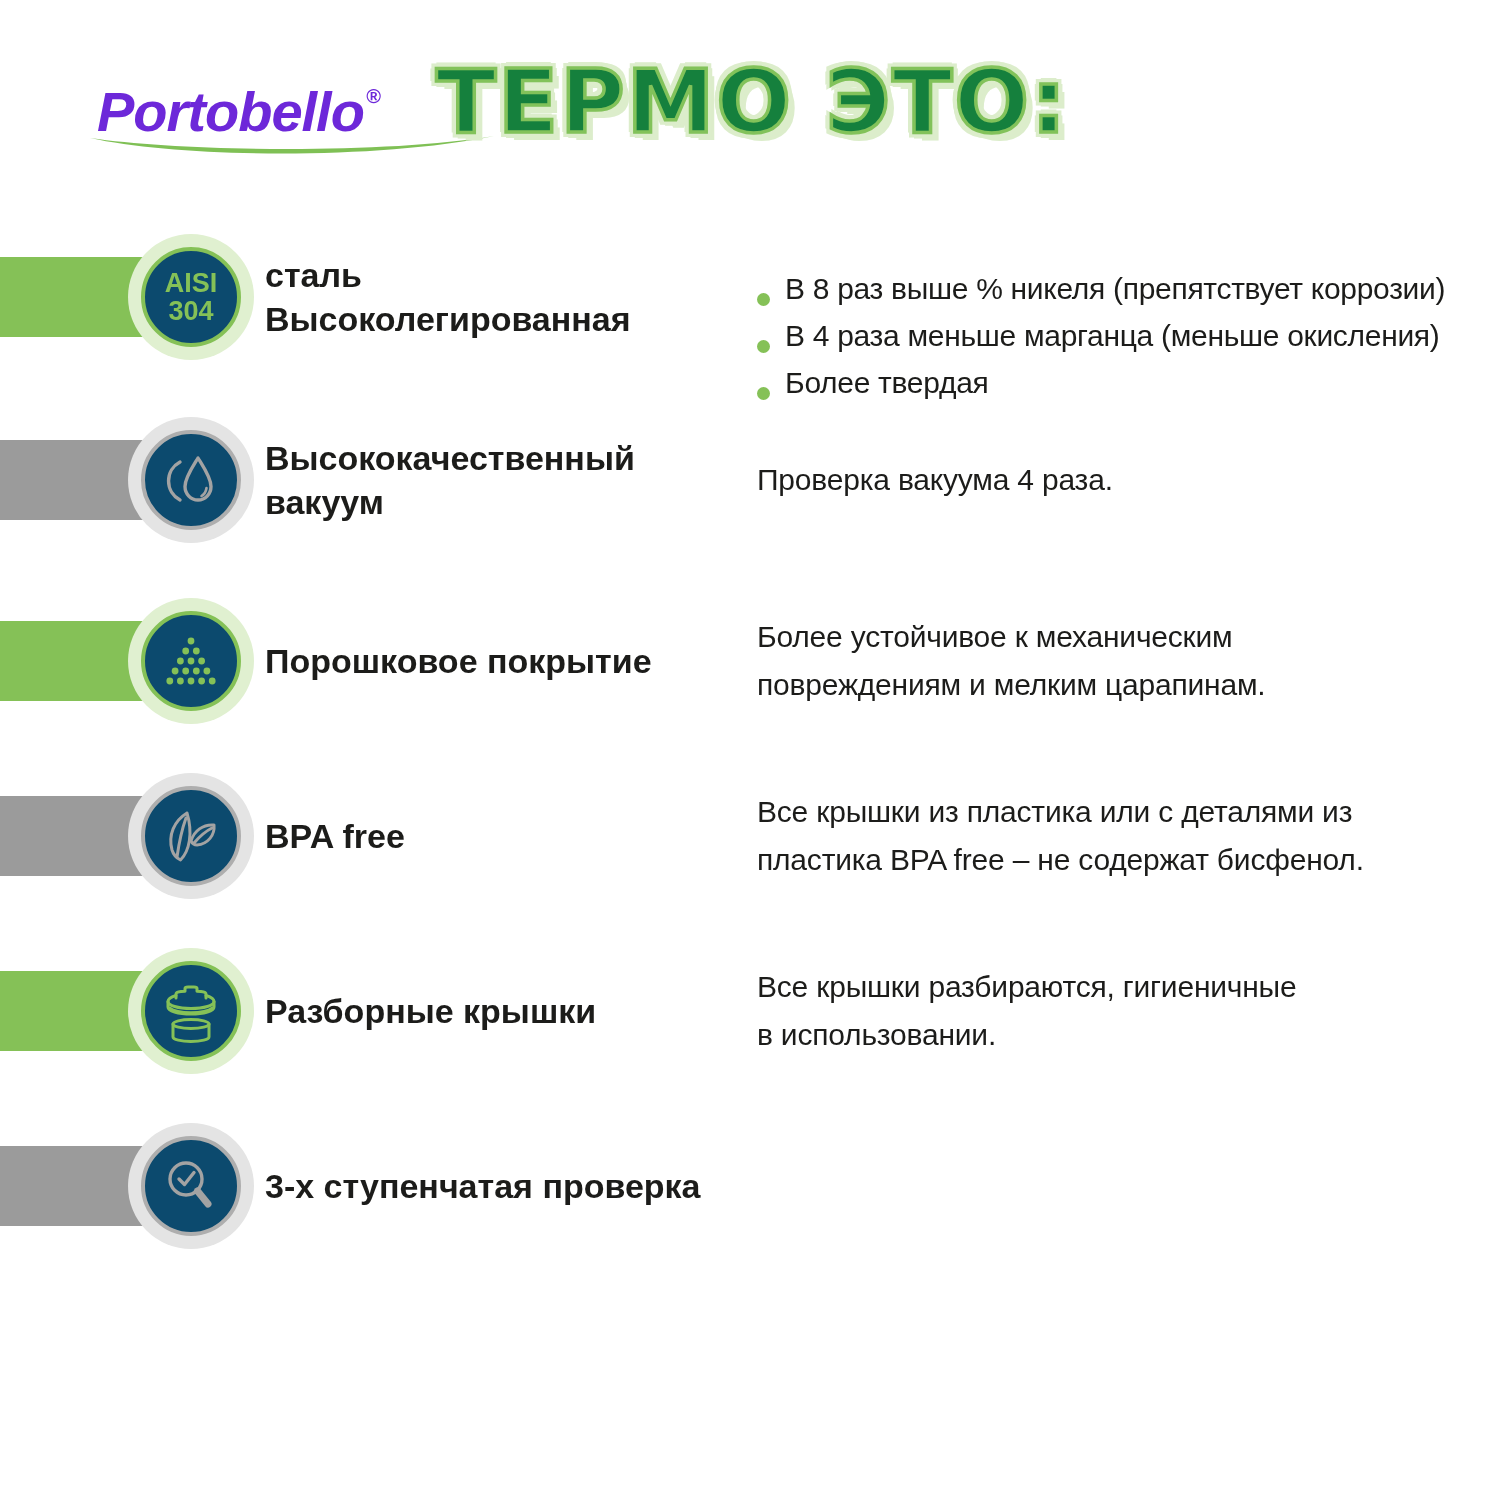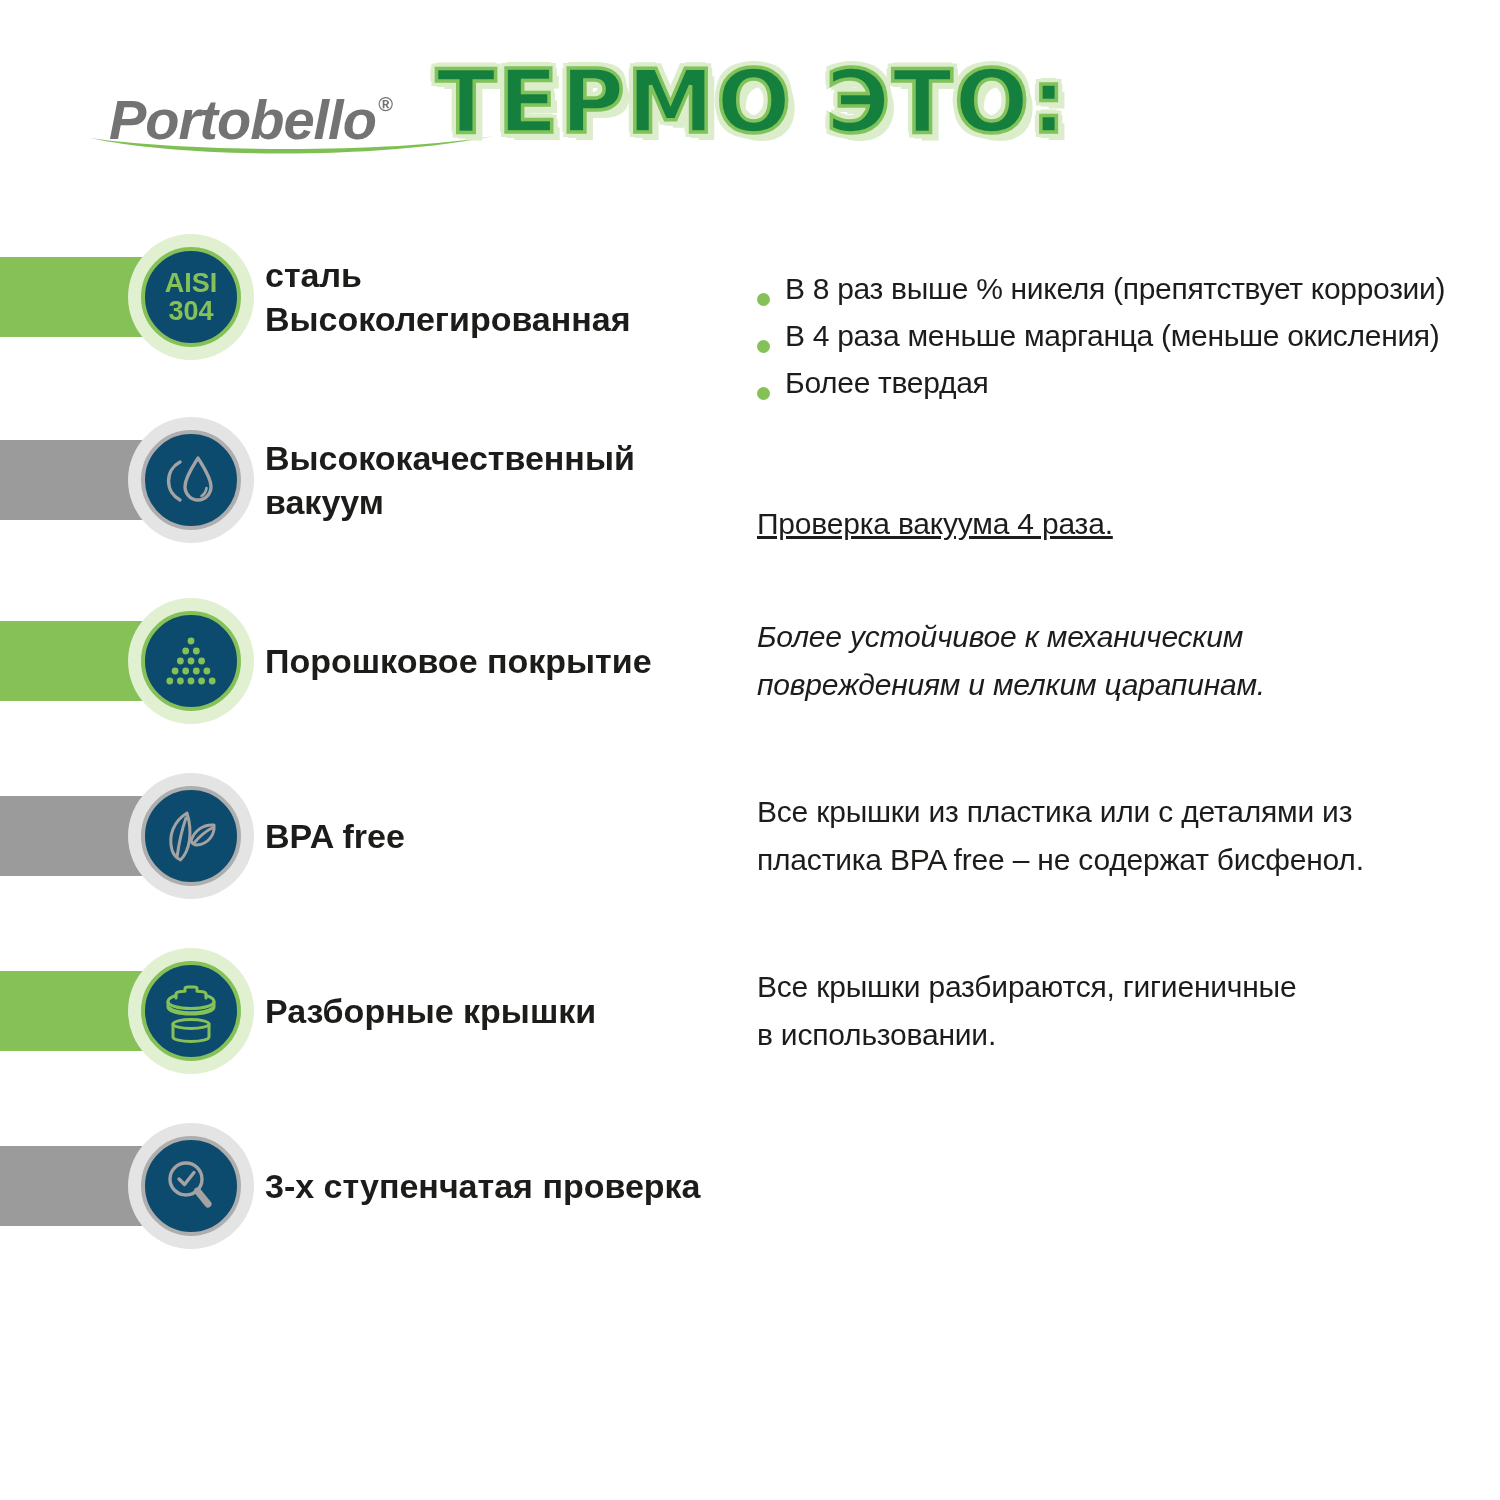--- a/index.html
+++ b/index.html
@@ -2,23 +2,23 @@
 <html><head>
 <meta charset="utf-8">
 <style>
   html,body{margin:0;padding:0;}
   body{
     width:1500px;height:1500px;background:#ffffff;position:relative;
     font-family:"Liberation Sans", sans-serif;color:#1c1c1a;overflow:hidden;
   }
   
   .brand{
-    position:absolute;left:109px;top:66px;
-    font-style:italic;font-weight:700;font-size:56px;line-height:76px;
-    color:#737373;letter-spacing:-1px;white-space:nowrap;
+    position:absolute;left:97px;top:66px;
+    font-style:italic;font-weight:700;font-size:56px;line-height:60px;
+    color:#6d28d9;letter-spacing:-1px;white-space:nowrap;
   }
   .brand sup{font-size:20px;vertical-align:28px;margin-left:2px;}
   .brand-swoosh{position:absolute;left:86px;top:128px;}
   .hero-title{
     position:absolute;left:436px;top:52px;margin:0;
     font-family:"DejaVu Sans","Liberation Sans",sans-serif;
     font-weight:700;font-size:88px;line-height:100px;letter-spacing:2px;
     color:#15803d;white-space:nowrap;
     -webkit-text-stroke:3.5px #82c25a;
     text-shadow:
@@ -61,22 +61,22 @@
   .bullets li{
     height:47px;display:flex;align-items:flex-end;gap:15px;
     font-size:30px;letter-spacing:-0.3px;white-space:nowrap;
   }
   .bullet-dot{width:13px;height:13px;border-radius:50%;background:#85c157;flex:0 0 13px;}
   .desc{
     position:absolute;left:757px;margin:0;font-size:30px;line-height:48px;
     letter-spacing:-0.2px;z-index:3;
   }
   .desc span{display:block;white-space:nowrap;}
-  .f2 .desc{top:500px;text-decoration:underline;}
-  .f3 .desc{top:613px;font-style:italic;}
+  .f2 .desc{top:456px;}
+  .f3 .desc{top:613px;}
   .f4 .desc{top:788px;}
   .f5 .desc{top:963px;}
 </style>
 </head>
 <body>
 
 <div class="brand">
   <span>Portobello</span><sup>®</sup>
 </div>
 <svg class="brand-swoosh" width="412" height="34" viewBox="0 0 412 34">

